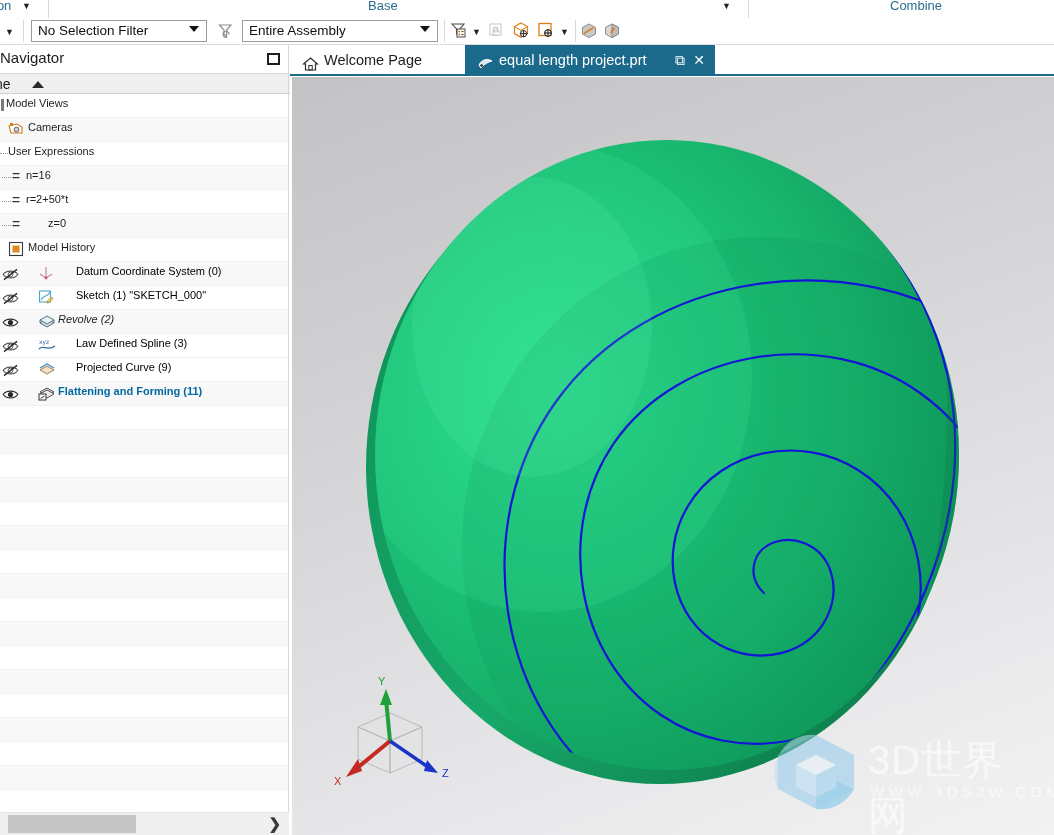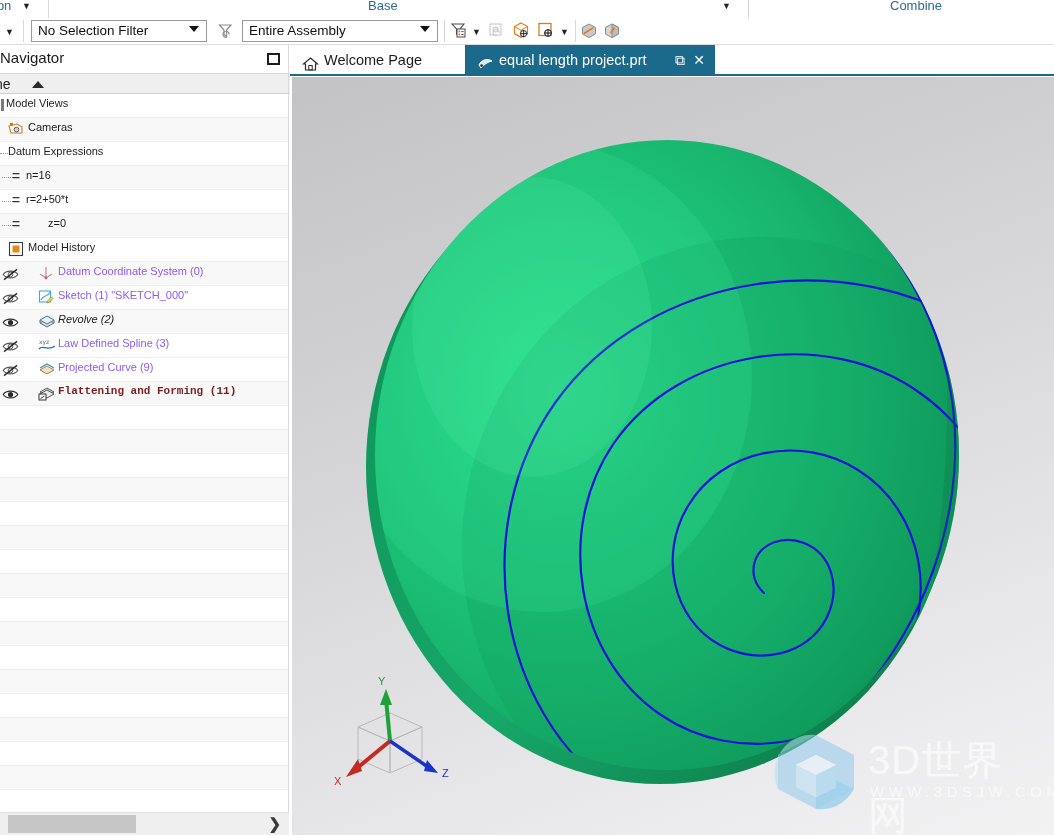--- a/index.html
+++ b/index.html
@@ -89,22 +89,22 @@
     position:relative;height:24px;width:289px;
     border-bottom:1px solid #f0f0f0;
     box-sizing:border-box;
   }
   .trow.odd{background:#ffffff;}
   .trow.even{background:#f8f8f8;}
   .trow .tlabel{
     position:absolute;top:3px;font-size:11px;color:#1d1d1d;
     white-space:nowrap;font-family:"Liberation Sans",sans-serif;
   }
-  .trow .tlabel.dim{color:#8b5cf6;}
-  .trow .tlabel.bold{font-weight:bold;color:#7f1d1d;font-family:Liberation Mono, monospace;}
+  .trow .tlabel.dim{color:#000000;margin-left:18px;}
+  .trow .tlabel.bold{font-weight:bold;color:#0369a1;}
   .ticon{position:absolute;top:3px;}
   .eye{position:absolute;top:5px;left:2px;width:17px;height:13px;}
   .dashline{
     position:absolute;left:2px;top:11px;width:11px;height:0;
     border-top:1px dotted #9a9a9a;
   }
   .eqsign{position:absolute;left:12px;top:2px;font-size:14px;color:#333;}
 
   
   .nav-rightline{
@@ -284,21 +284,21 @@
         <div class="trow even">
           <span class="ticon" style="left: 8px;"><svg width="16" height="16" viewBox="0 0 16 16">
               <path d="M1 5 L9 3 L14 6 L14 12 L3 12 Z" fill="#fff" stroke="#d07a18" stroke-width="1.1"></path>
               <circle cx="8.5" cy="8.6" r="2.4" fill="#cfcfcf" stroke="#555" stroke-width=".9"></circle>
               <rect x="2" y="2" width="3" height="2.4" fill="#d07a18"></rect>
             </svg></span>
           <span class="tlabel" style="left: 28px;">Cameras</span>
         </div>
         <div class="trow odd">
           <span class="dashline" style="left: 0px; width: 8px;"></span>
-          <span class="tlabel" style="left: 8px;">Datum Expressions</span>
+          <span class="tlabel" style="left: 8px;">User Expressions</span>
         </div>
         <div class="trow even">
           <span class="dashline"></span>
           <span class="eqsign">=</span>
           <span class="tlabel" style="left: 26px;">n=16</span>
         </div>
         <div class="trow odd">
           <span class="dashline"></span>
           <span class="eqsign">=</span>
           <span class="tlabel" style="left: 26px;">r=2+50*t</span>

